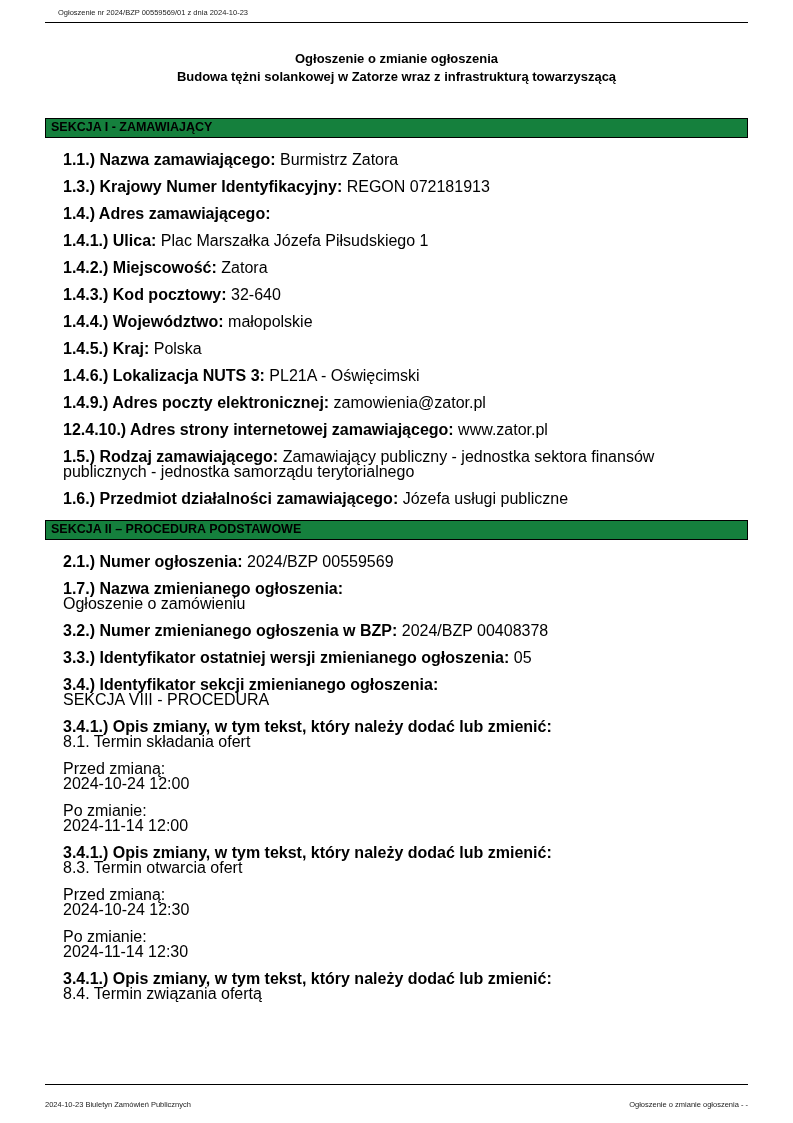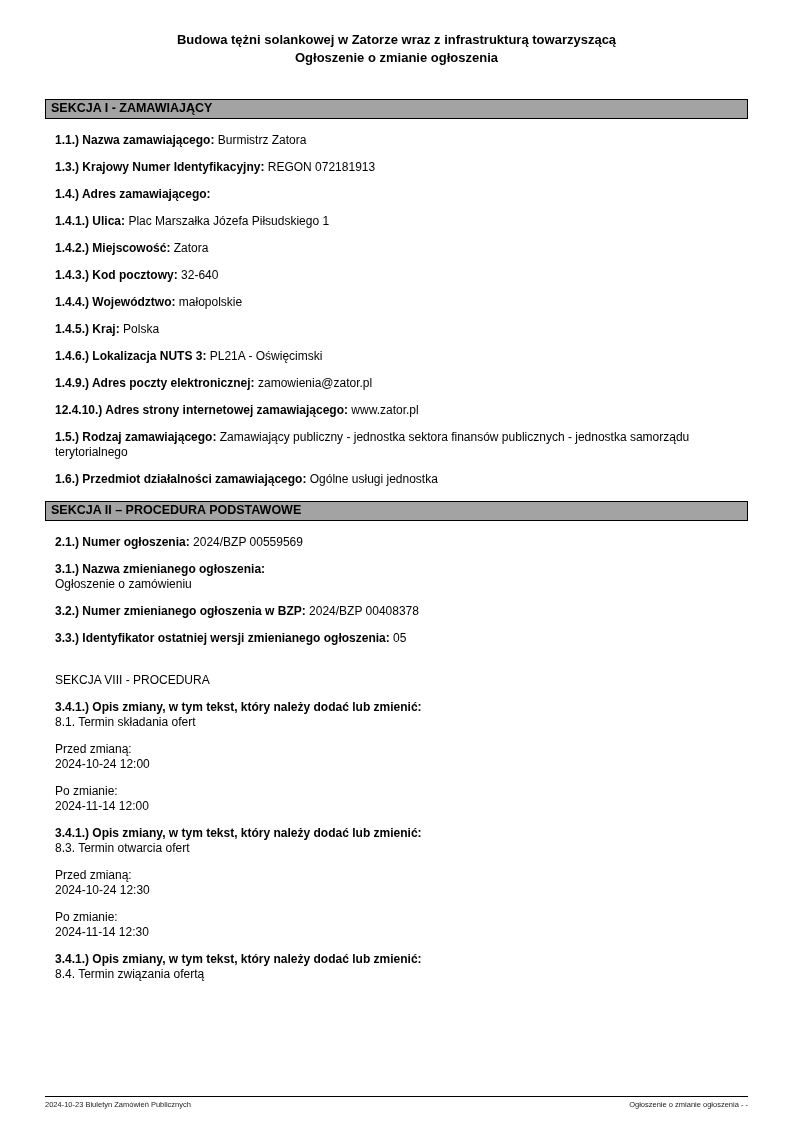--- a/index.html
+++ b/index.html
@@ -14,78 +14,79 @@
   .doc-ref {
     font-size: 7.5px; color: #1c1c1c;
     padding: 4px 0 5px 13px;
     border-bottom: 1px solid #000;
   }
 
   .title { text-align: center; font-weight: bold; font-size: 13px; line-height: 17.5px; margin-top: 27px; }
 
   .section-bar {
     border: 1.5px solid #000;
-    background: #a3a3a3;
+    background: #15803d;
     font-weight: bold; font-size: 12.5px; line-height: 15px;
     padding: 1px 5px 2px 5px;
     margin: 14px 0;
   }
   section.first .section-bar { margin-top: 33px; }
 
-  p.field { font-size: 12px; line-height: 15px; margin: 12px 10px; }
+  p.field { font-size: 16px; line-height: 15px; margin: 12px 18px; }
   p.field b { font-weight: bold; }
 
   .footer {
     position: absolute; left: 45px; right: 45px; bottom: 14px;
-    border-top: 1.5px solid #000; padding-top: 3px;
+    border-top: 1.5px solid #000; padding-top: 15px;
     display: flex; justify-content: space-between;
     font-size: 7.5px; color: #1c1c1c;
   }
 </style>
 </head>
 <body>
 
 <div class="page">
 
+  <div class="doc-ref">Ogłoszenie nr 2024/BZP 00559569/01 z dnia 2024-10-23</div>
 
   <div class="title">
+    <div>Ogłoszenie o zmianie ogłoszenia</div>
     <div>Budowa tężni solankowej w Zatorze wraz z infrastrukturą towarzyszącą</div>
-    <div>Ogłoszenie o zmianie ogłoszenia</div>
   </div>
 
   <section class="first">
     <div class="section-bar">SEKCJA I - ZAMAWIAJĄCY</div>
 
     <p class="field"><b>1.1.) Nazwa zamawiającego:</b> <span>Burmistrz Zatora</span></p>
     <p class="field"><b>1.3.) Krajowy Numer Identyfikacyjny:</b> <span>REGON 072181913</span></p>
     <p class="field"><b>1.4.) Adres zamawiającego:</b></p>
     <p class="field"><b>1.4.1.) Ulica:</b> <span>Plac Marszałka Józefa Piłsudskiego 1</span></p>
     <p class="field"><b>1.4.2.) Miejscowość:</b> <span>Zatora</span></p>
     <p class="field"><b>1.4.3.) Kod pocztowy:</b> <span>32-640</span></p>
     <p class="field"><b>1.4.4.) Województwo:</b> <span>małopolskie</span></p>
     <p class="field"><b>1.4.5.) Kraj:</b> <span>Polska</span></p>
     <p class="field"><b>1.4.6.) Lokalizacja NUTS 3:</b> <span>PL21A - Oświęcimski</span></p>
     <p class="field"><b>1.4.9.) Adres poczty elektronicznej:</b> <span>zamowienia@zator.pl</span></p>
     <p class="field"><b>12.4.10.) Adres strony internetowej zamawiającego:</b> <span>www.zator.pl</span></p>
     <p class="field"><b>1.5.) Rodzaj zamawiającego:</b> <span>Zamawiający publiczny - jednostka sektora finansów publicznych - jednostka samorządu terytorialnego</span></p>
-    <p class="field"><b>1.6.) Przedmiot działalności zamawiającego:</b> <span>Ogólne usługi jednostka</span></p>
+    <p class="field"><b>1.6.) Przedmiot działalności zamawiającego:</b> <span>Józefa usługi publiczne</span></p>
   </section>
 
   <section>
     <div class="section-bar">SEKCJA II – PROCEDURA PODSTAWOWE</div>
 
     <p class="field"><b>2.1.) Numer ogłoszenia:</b> <span>2024/BZP 00559569</span></p>
   </section>
 
   <section>
 
-    <p class="field"><b>3.1.) Nazwa zmienianego ogłoszenia:</b><br><span>Ogłoszenie o zamówieniu</span></p>
+    <p class="field"><b>1.7.) Nazwa zmienianego ogłoszenia:</b><br><span>Ogłoszenie o zamówieniu</span></p>
     <p class="field"><b>3.2.) Numer zmienianego ogłoszenia w BZP:</b> <span>2024/BZP 00408378</span></p>
     <p class="field"><b>3.3.) Identyfikator ostatniej wersji zmienianego ogłoszenia:</b> <span>05</span></p>
-    <p class="field"><br><span>SEKCJA VIII - PROCEDURA</span></p>
+    <p class="field"><b>3.4.) Identyfikator sekcji zmienianego ogłoszenia:</b><br><span>SEKCJA VIII - PROCEDURA</span></p>
 
     <div class="change">
       <p class="field"><b>3.4.1.) Opis zmiany, w tym tekst, który należy dodać lub zmienić:</b><br><span>8.1. Termin składania ofert</span></p>
       <p class="field"><span>Przed zmianą:</span><br><span>2024-10-24 12:00</span></p>
       <p class="field"><span>Po zmianie:</span><br><span>2024-11-14 12:00</span></p>
     </div>
 
     <div class="change">
       <p class="field"><b>3.4.1.) Opis zmiany, w tym tekst, który należy dodać lub zmienić:</b><br><span>8.3. Termin otwarcia ofert</span></p>
       <p class="field"><span>Przed zmianą:</span><br><span>2024-10-24 12:30</span></p>

